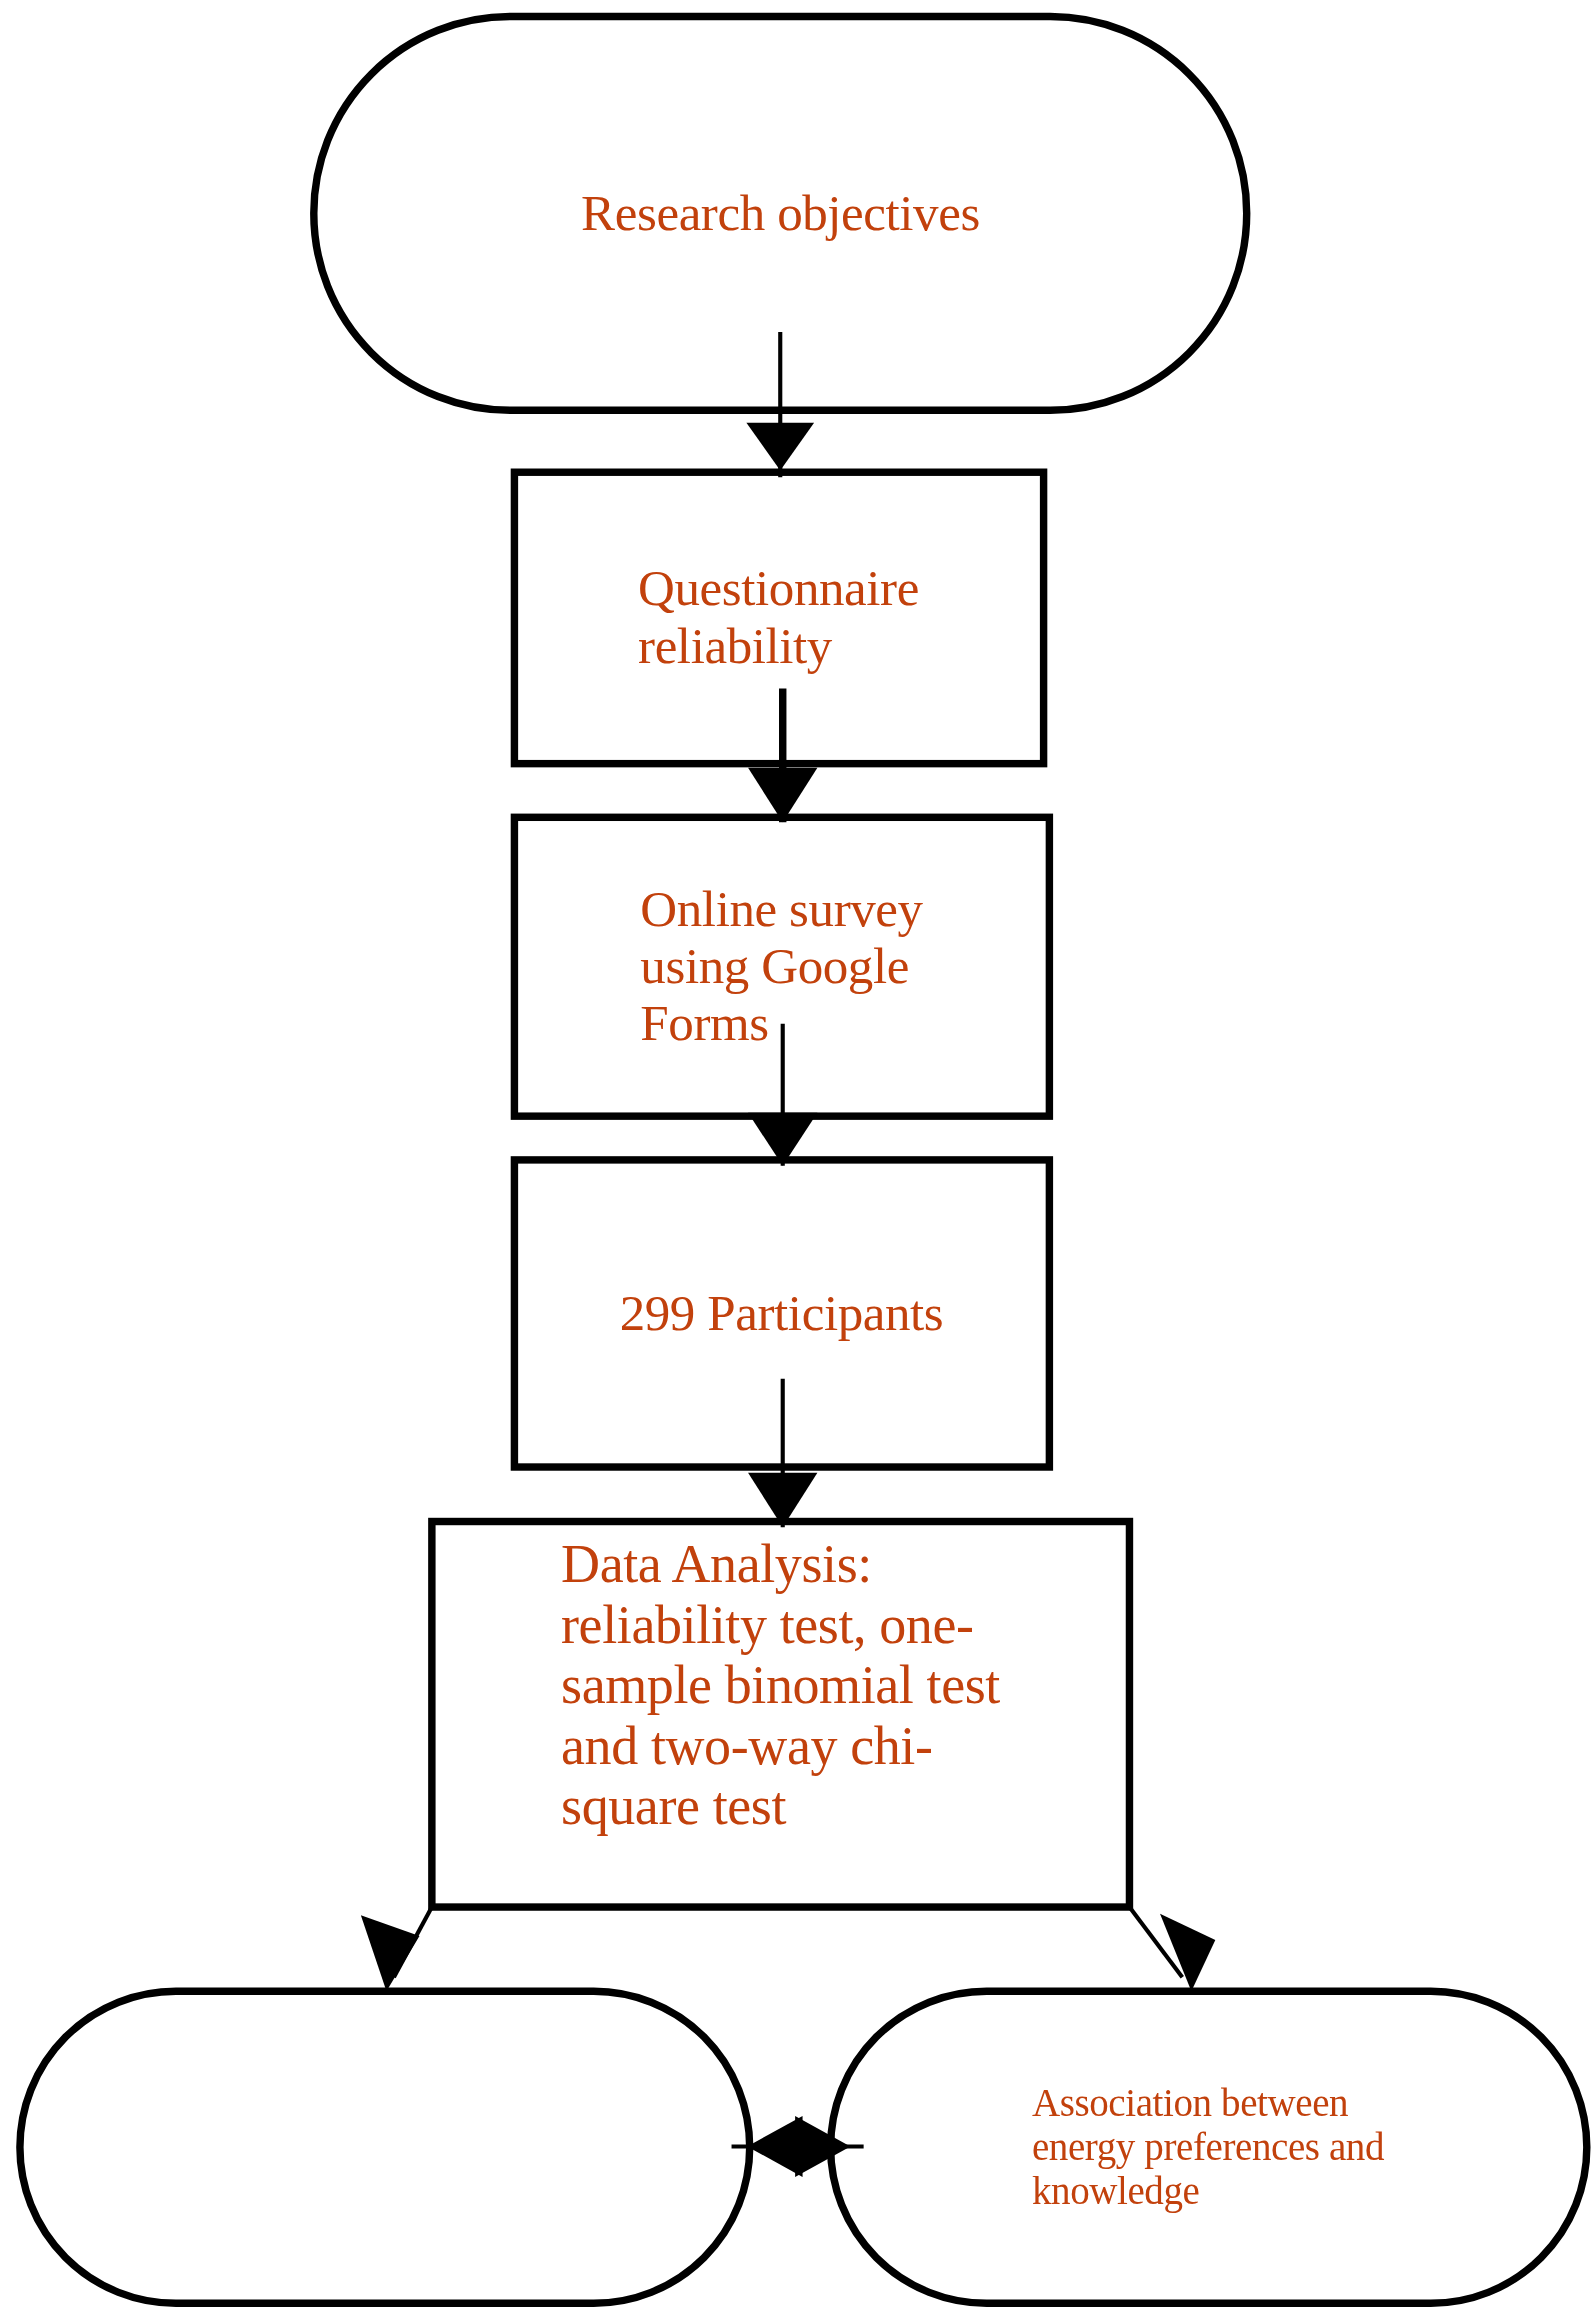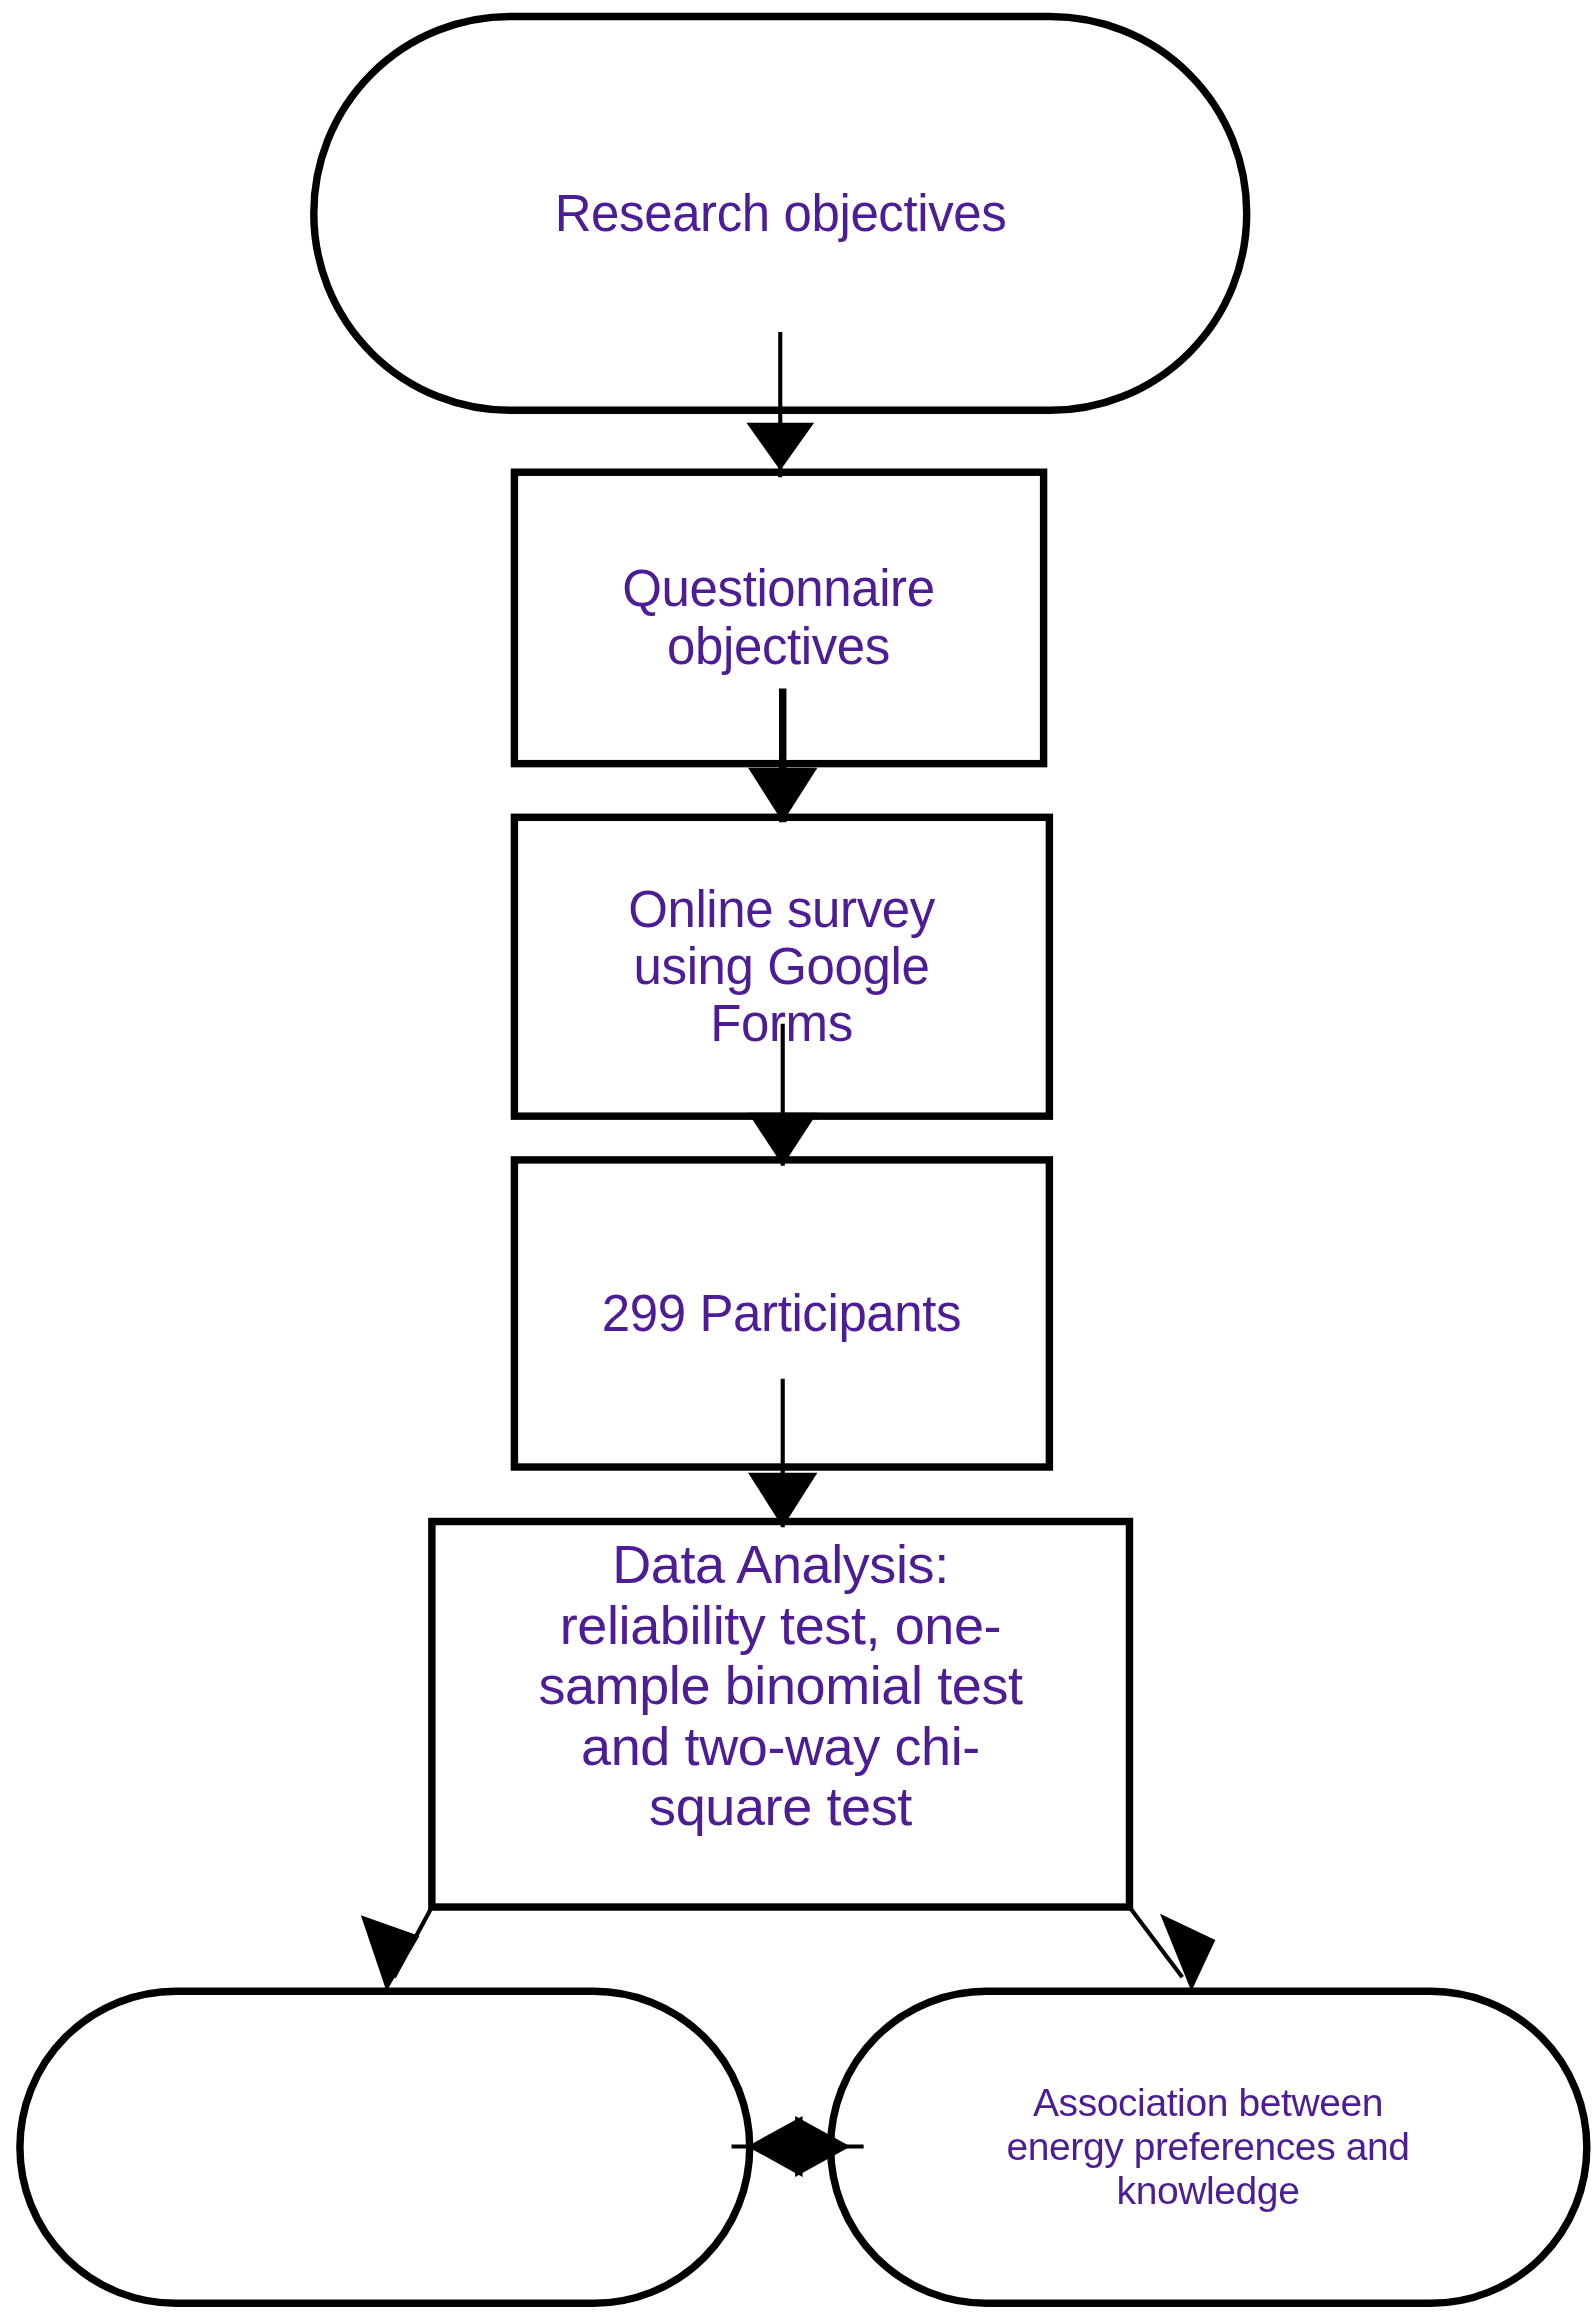--- a/index.html
+++ b/index.html
@@ -41,23 +41,23 @@
   }
   .arrow-head {
     fill: #000000;
     stroke: none;
   }
   .node-label {
     position: absolute;
     display: flex;
     align-items: center;
     justify-content: center;
-    text-align: center;
-    color: #4c1d95;
-    font-family: Liberation Sans, sans-serif;
+    text-align: left;
+    color: #c2410c;
+    font-family: Liberation Serif, serif;
     font-size: 51px;
     line-height: 1.12;
     letter-spacing: -0.4px;
     pointer-events: none;
     white-space: pre-line;
   }
   .lbl-research   { left: 314px; top: 16.5px;   width: 933px; height: 394px; }
   .lbl-quest      { left: 514px; top: 472px;  width: 529px;  height: 291px; }
   .lbl-survey     { left: 514px; top: 817px;  width: 535px;  height: 299px; }
   .lbl-particip   { left: 514px; top: 1160px; width: 535px;  height: 307px; }
@@ -120,21 +120,21 @@
       <line class="connector-line" x1="886" y1="2600" x2="1046" y2="2600"></line>
       <polygon class="arrow-head" points="905,2600 972,2563 972,2637"></polygon>
       <polygon class="arrow-head" points="1030,2600 963,2563 963,2637"></polygon>
     </g>
 
   </svg>
 
   <div class="node-label lbl-research">Research objectives</div>
 
   <div class="node-label lbl-quest">Questionnaire
-objectives</div>
+reliability</div>
 
   <div class="node-label lbl-survey">Online survey
 using Google
 Forms</div>
 
   <div class="node-label lbl-particip">299 Participants</div>
 
   <div class="node-label lbl-analysis">Data Analysis:
 reliability test, one-
 sample binomial test

